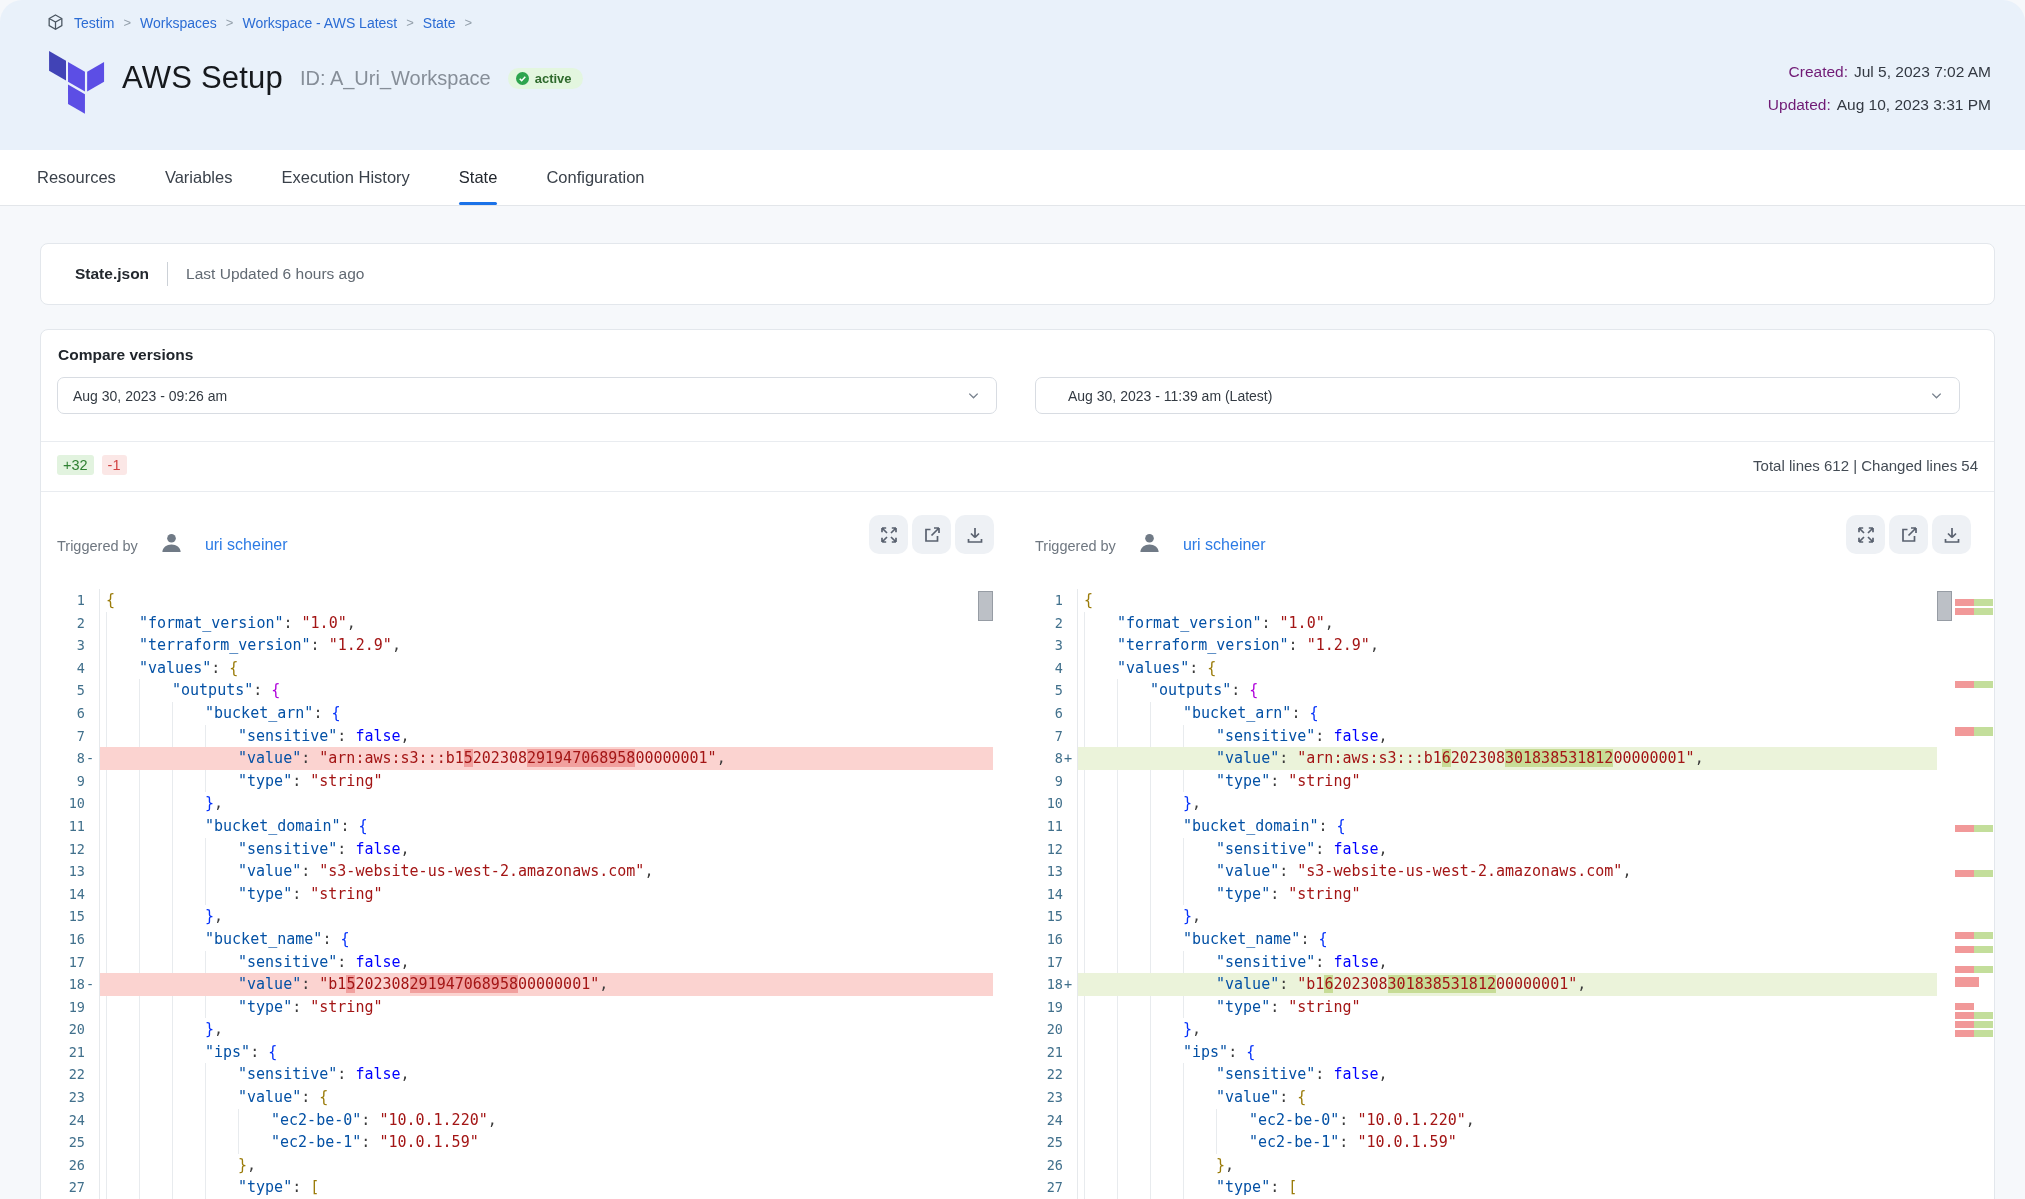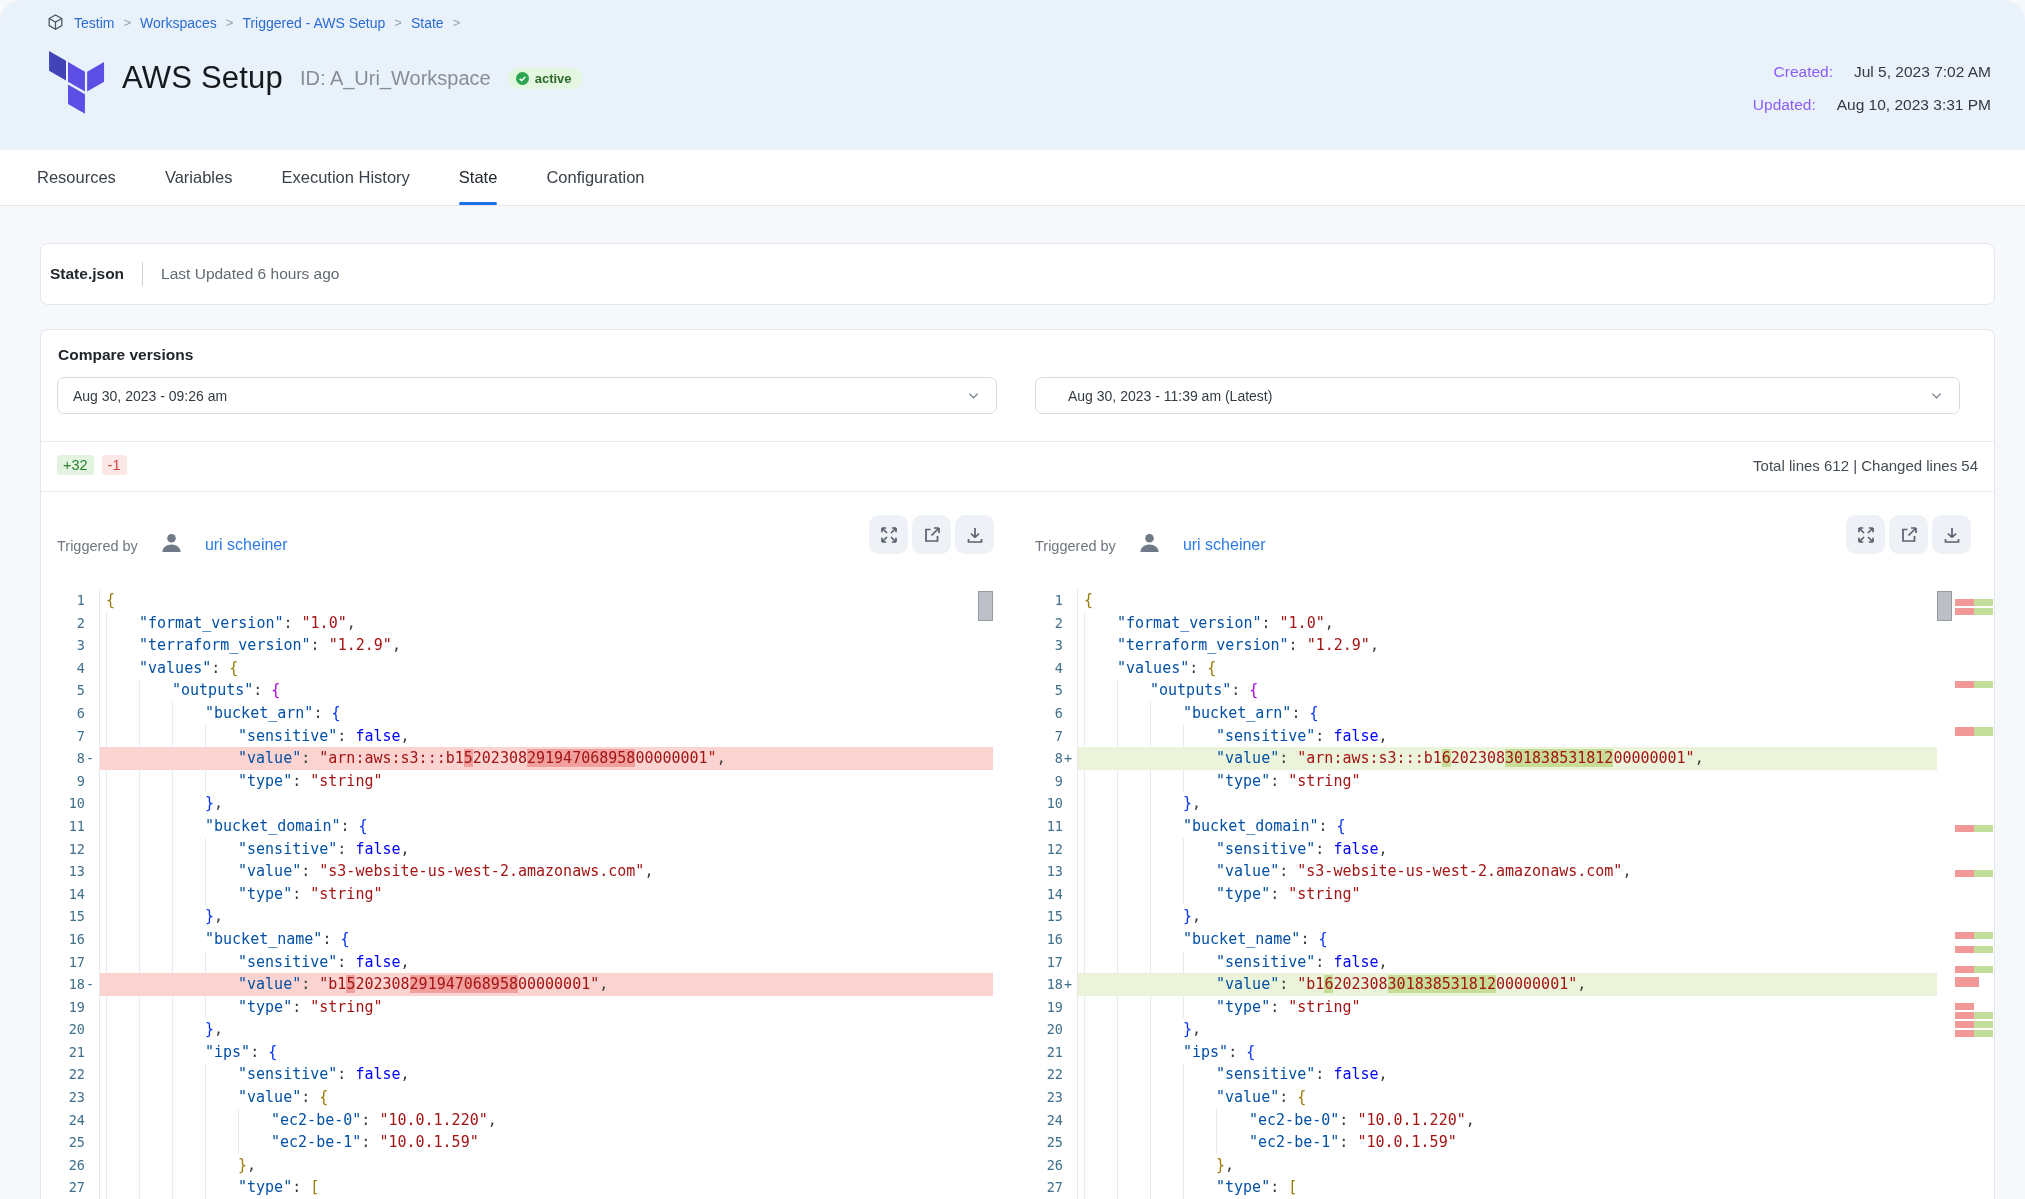--- a/index.html
+++ b/index.html
@@ -14,31 +14,31 @@
   .crumb-link{color:#2b6cd4;cursor:pointer;}
   .crumb-sep{color:#94a0ab;font-size:13px;}
   .bc-icon{width:19px;height:19px;display:block;}
   .logo{position:absolute;left:47px;top:51px;width:60px;height:66px;}
   .title-row{position:absolute;left:122px;top:60px;display:flex;align-items:center;gap:17px;height:36px;}
   .page-title{font-size:31px;font-weight:500;color:#16191d;letter-spacing:.2px;}
   .ws-id{font-size:20px;color:#868e98;}
   .status-badge{display:flex;align-items:center;gap:6px;background:#e3f6df;border-radius:12px;
     padding:3px 11px 3px 8px;font-size:13px;font-weight:700;color:#2f6a2d;}
   .meta{position:absolute;right:34px;top:55px;text-align:right;font-size:15.5px;line-height:33px;}
-  .meta .lbl{color:#8b5cf6;margin-right:21px;}
+  .meta .lbl{color:#701a75;margin-right:6px;}
   .meta .val{color:#333942;}
   
   .tabbar{position:absolute;left:0;top:150px;width:2025px;height:56px;background:#fff;
     border-bottom:1px solid #e3e6ea;display:flex;align-items:stretch;gap:49px;padding-left:37px;box-sizing:border-box;}
   .tab{font-size:16.5px;color:#3a414a;display:flex;align-items:center;position:relative;cursor:pointer;}
   .tab.active{color:#22272e;font-weight:500;}
   .tab.active::after{content:"";position:absolute;left:0;right:0;bottom:0;height:3px;background:#1b72e8;border-radius:2px;}
   
   .card{position:absolute;left:40px;width:1955px;background:#fff;border:1px solid #e3e7ec;border-radius:8px;box-sizing:border-box;}
-  #card-state{top:243px;height:62px;display:flex;align-items:center;padding:0 9px;gap:18px;}
+  #card-state{top:243px;height:62px;display:flex;align-items:center;padding:0 34px;gap:18px;}
   .file-name{font-size:15.5px;font-weight:700;color:#23282e;}
   .vdiv{width:1px;height:24px;background:#ccd1d7;}
   .file-updated{font-size:15.5px;color:#626a73;}
   #card-compare{top:329px;height:880px;overflow:hidden;}
   .cmp-head{position:absolute;left:17px;top:16px;font-size:15.5px;font-weight:700;color:#20252b;}
   .sel{position:absolute;top:47px;height:37px;border:1px solid #d8dce2;border-radius:7px;background:#fff;
     display:flex;align-items:center;justify-content:space-between;padding:0 15px;box-sizing:border-box;
     font-size:14px;color:#333a42;cursor:pointer;}
   #sel-left{left:16px;width:940px;}
   #sel-right{left:994px;width:925px;padding-left:32px;}
@@ -90,21 +90,21 @@
 <div class="hero">
   <div class="breadcrumb">
     <svg class="bc-icon" viewBox="0 0 24 24" fill="none" stroke="#4a5560" stroke-width="1.6">
       <path d="M12 2.5l8 4.5v9l-8 4.5L4 16V7z"></path>
         <path d="M4 7l8 4.5L20 7M12 11.5V20.5"></path>
     </svg>
     <span class="crumb-link">Testim</span>
     <span class="crumb-sep">&gt;</span>
     <span class="crumb-link">Workspaces</span>
     <span class="crumb-sep">&gt;</span>
-    <span class="crumb-link">Triggered - AWS Setup</span>
+    <span class="crumb-link">Workspace - AWS Latest</span>
     <span class="crumb-sep">&gt;</span>
     <span class="crumb-link">State</span>
     <span class="crumb-sep">&gt;</span>
   </div>
 
   <svg class="logo" viewBox="0 0 68 78">
     <path fill="#4143b6" d="M1 0v23.2l20 11.6V11.6z"></path>
     <path fill="#5c4ee5" d="M23.4 13l20 11.6v23.2l-20-11.6z"></path>
     <path fill="#5c4ee5" d="M46 24.6v23.2l20-11.6V13z"></path>
     <path fill="#5c4ee5" d="M23.4 39.5l20 11.6v23.2l-20-11.6z"></path>

